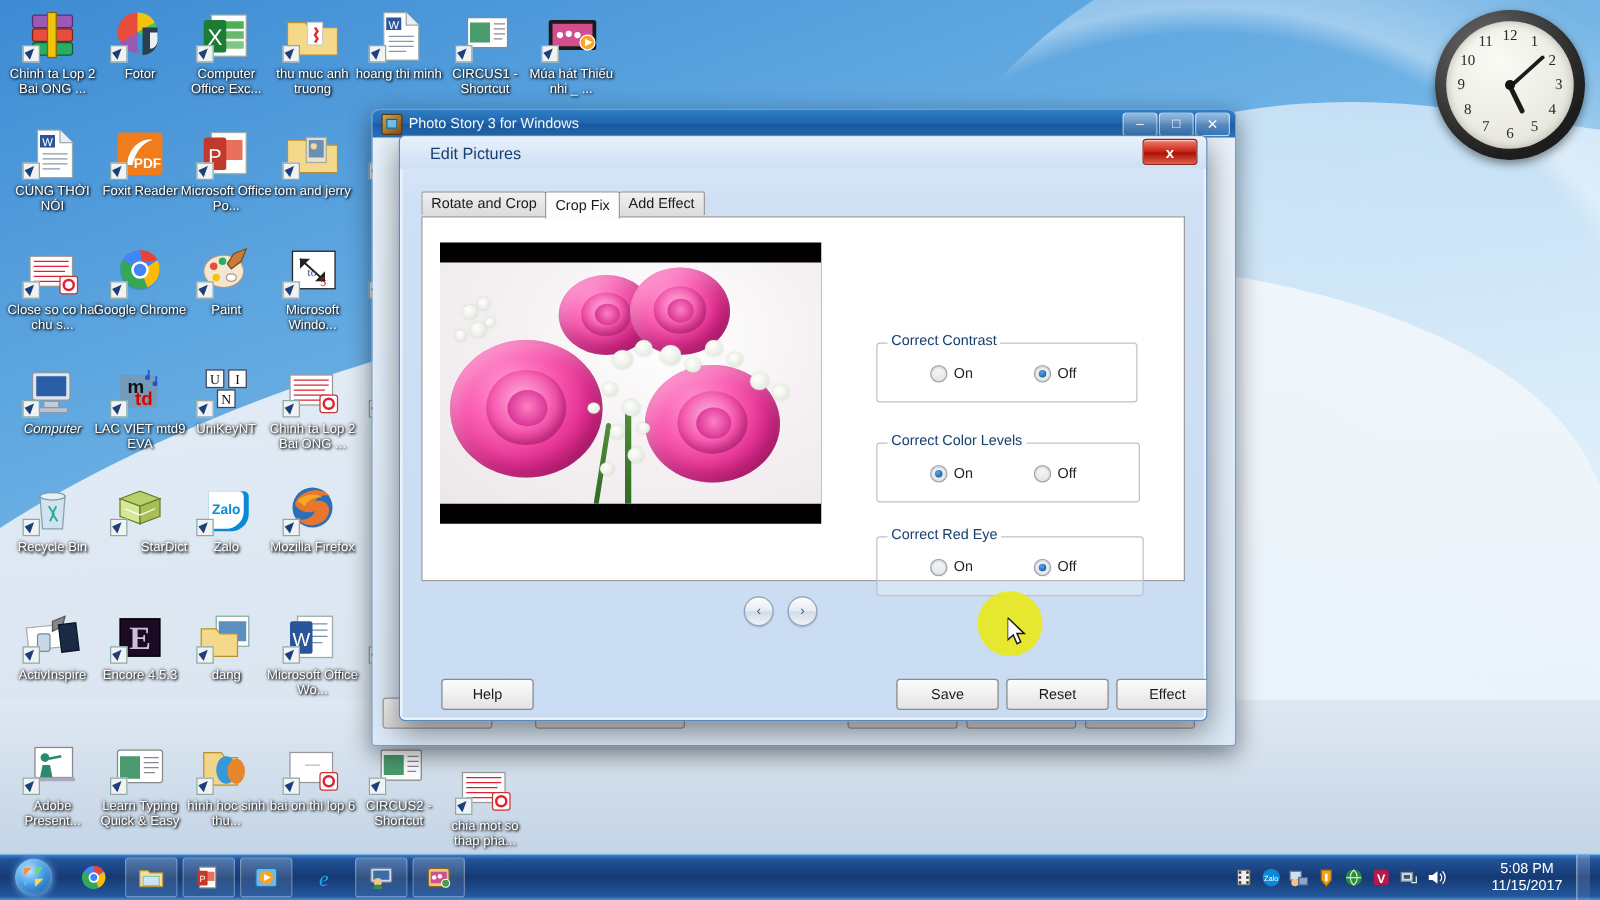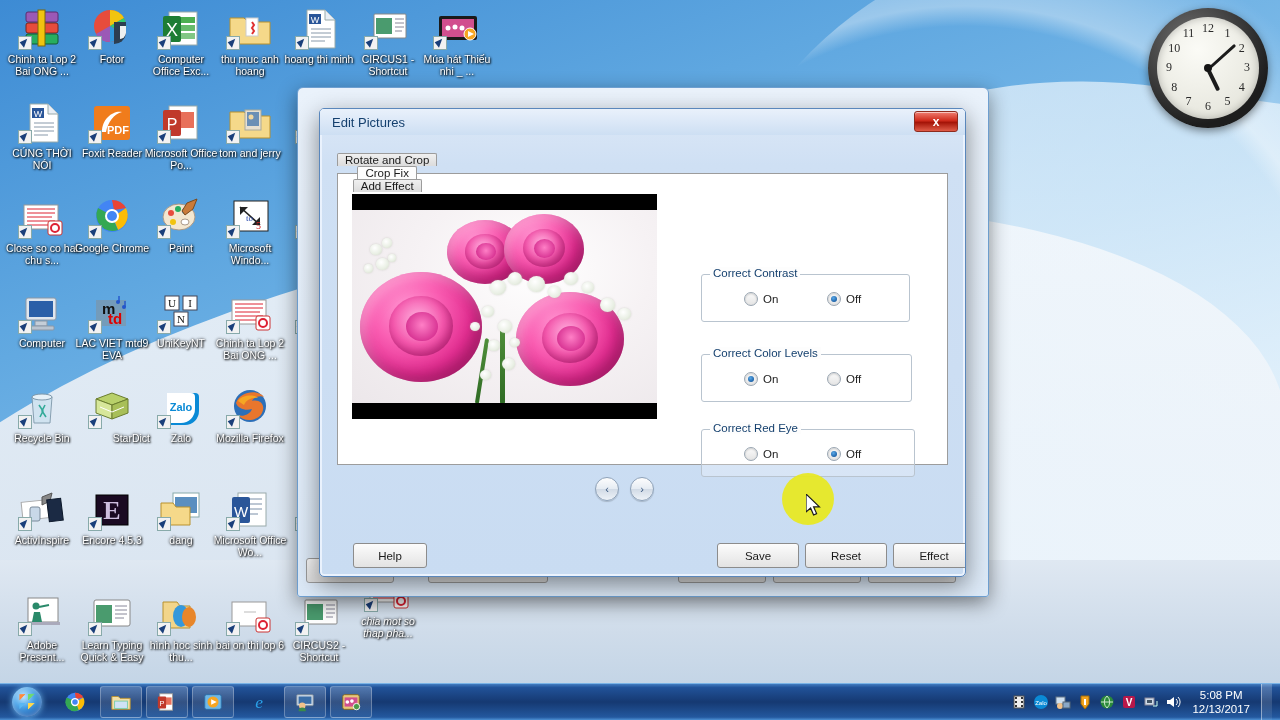--- a/index.html
+++ b/index.html
@@ -158,38 +158,38 @@
     width: 645px; height: 467px;
     border: 1px solid #5a87bc;
     border-radius: 5px;
     background: linear-gradient(180deg,#dce8f7 0%, #cfe0f4 12%, #c9dcf2 100%);
     box-shadow: 0 8px 24px rgba(0,0,0,.45), inset 0 0 0 2px #eaf2fd;
     overflow: hidden;
   }
   #dlg-title {
     height: 26px;
     background: linear-gradient(180deg,#e9f1fb 0%,#dae7f7 55%,#cddff3 100%);
-    display:flex; align-items:center; padding-left: 12px;
+    display:flex; align-items:center; padding-left: 24px;
     font-size: 13px; color:#15406e;
     position: relative;
   }
   #dlg-close {
     position:absolute; right: 7px; top: 2px;
     width: 42px; height: 19px; border-radius: 3px;
     background: linear-gradient(180deg,#f07e71 0%,#cf2b1c 45%,#a51408 55%,#e05c48 100%);
     border: 1px solid #8e2b1e;
     color:#fff; font-size: 12px; font-weight: bold;
     display:flex; align-items:center; justify-content:center;
     box-shadow: inset 0 1px 0 rgba(255,255,255,.55);
   }
   #dlg-inner {
     position:absolute; left: 17px; top: 28px; right: 17px; bottom: 14px;
   }
   
-  #tabs { position:absolute; left:0; top:16px; height: 20px; display:flex; align-items:center; z-index: 3; flex-direction: column;}
+  #tabs { position:absolute; left:0; top:16px; height: 20px; display:flex; align-items:flex-start; z-index: 3;}
   .tab {
     height: 18px; padding: 0 7px;
     font-size: 11.5px; color:#1a1a1a;
     background: linear-gradient(180deg,#f0f0f0,#dcdcdc);
     border: 1px solid #9c9c9c; border-bottom: none;
     border-radius: 2px 2px 0 0;
     display:flex; align-items:center;
     margin-right: -1px;
   }
   .tab.active {
@@ -334,21 +334,21 @@
     border: 1px solid rgba(255,255,255,.28);
     border-radius: 3px;
     background: linear-gradient(180deg, rgba(255,255,255,.22), rgba(255,255,255,.04));
     display:flex; align-items:center; justify-content:center;
   }
   .tbtn.plain { border-color: transparent; background: transparent; }
   #tray {
     margin-left: auto; display:flex; align-items:center; gap: 7px;
     padding-right: 8px; color:#fff; font-size: 11px;
   }
-  #trayclock { text-align:center; line-height: 14px; font-size: 11.5px; padding-left: 4px;}
+  #trayclock { text-align:center; line-height: 14px; font-size: 11.5px; padding-left: 4px; margin-left: 25px;}
   .trayicon { width: 16px; height: 16px; }
   #showdesk {
     width: 10px; height: 36px; margin-left: 4px;
     background: linear-gradient(180deg, rgba(255,255,255,.22), rgba(255,255,255,.06));
     border-left: 1px solid rgba(255,255,255,.45);
   }
 </style>
 </head>
 <body>
 
@@ -403,21 +403,21 @@
       </div>
       <div class="icon" style="left: 212px; top: 6px;">
         <div class="glyph">
           <svg viewBox="0 0 48 46" width="48" height="46" class="art">
             <path d="M4 12h14l4 4h22v22H4z" fill="#f5d98a" stroke="#b8912f"></path>
            <rect x="20" y="12" width="12" height="18" fill="#fff" stroke="#ccc"></rect>
            <path d="M26 16 l2 3 -2 3 2 3 -2 3" stroke="#e03030" fill="none" stroke-width="2"></path>
           </svg>
           <span class="shortcut-arrow"></span>
         </div>
-        <div class="lbl">thu muc anh hoang</div>
+        <div class="lbl">thu muc anh truong</div>
       </div>
       <div class="icon" style="left: 281px; top: 6px;">
         <div class="glyph">
           <svg viewBox="0 0 48 46" width="48" height="46" class="art">
             <path d="M12 4h18l10 10v28H12z" fill="#fff" stroke="#9aa"></path>
            <path d="M30 4 v10 h10" fill="#e8eef5" stroke="#9aa"></path>
            <rect x="14" y="8" width="12" height="10" fill="#2a5699"></rect>
            <text x="20" y="17" font-size="9" fill="#fff" text-anchor="middle" font-family="Liberation Sans">W</text>
            <g stroke="#8899aa">
               <line x1="16" y1="23" x2="36" y2="23"></line>
@@ -606,21 +606,21 @@
               <line x1="16" y1="23" x2="36" y2="23"></line>
               <line x1="16" y1="27" x2="36" y2="27"></line>
            <line x1="16" y1="31" x2="36" y2="31"></line>
               <line x1="16" y1="35" x2="30" y2="35"></line>
             </g>
           </svg>
           <span class="shortcut-arrow"></span>
         </div>
         <div class="lbl">da</div>
       </div>
-      <div class="icon" style="left: 4px; top: 290px;">
+      <div class="icon" style="left: 4px; top: 290px; font-style: italic;">
         <div class="glyph">
           <svg viewBox="0 0 48 46" width="48" height="46" class="art">
             <rect x="8" y="8" width="30" height="22" rx="2" fill="#dfe6ee" stroke="#8a97a6"></rect>
            <rect x="11" y="11" width="24" height="16" fill="#2a5fa8"></rect>
            <rect x="17" y="31" width="12" height="5" fill="#c5ced8" stroke="#8a97a6"></rect>
            <rect x="10" y="36" width="26" height="4" rx="1" fill="#b9c4d0" stroke="#8a97a6"></rect>
           </svg>
           <span class="shortcut-arrow"></span>
         </div>
         <div class="lbl">Computer</div>
@@ -864,21 +864,21 @@
               <line x1="31" y1="13" x2="40" y2="13"></line>
               <line x1="31" y1="17" x2="40" y2="17"></line>
            <line x1="31" y1="21" x2="40" y2="21"></line>
               <line x1="31" y1="25" x2="38" y2="25"></line>
             </g>
           </svg>
           <span class="shortcut-arrow"></span>
         </div>
         <div class="lbl">CIRCUS2 - Shortcut</div>
       </div>
-      <div class="icon" style="left: 350px; top: 568px; font-style: italic;">
+      <div class="icon" style="left: 350px; top: 608px;">
         <div class="glyph">
           <svg viewBox="0 0 48 46" width="48" height="46" class="art">
             <rect x="6" y="10" width="34" height="24" fill="#fff" stroke="#999"></rect>
            <g stroke="#d23" stroke-width="1">
               <line x1="9" y1="14" x2="37" y2="14"></line>
               <line x1="9" y1="18" x2="37" y2="18"></line>
            <line x1="9" y1="22" x2="34" y2="22"></line>
               <line x1="9" y1="26" x2="37" y2="26"></line>
               <line x1="9" y1="30" x2="30" y2="30"></line>
             </g>
@@ -907,20 +907,29 @@
           <div class="cnum" style="left: 9.22501px; top: 23.5px;">10</div>
           <div class="cnum" style="left: 23.5px; top: 9.22501px;">11</div>
         </div>
       <div class="hand" id="hourhand" style="transform: rotate(154deg);"></div>
       <div class="hand" id="minhand" style="transform: rotate(48deg);"></div>
       <div id="cpin"></div>
     </div>
   </div>
 
   <div id="parentwin">
+    <div id="parent-title">
+      <div class="ticon"></div>
+      <span>Photo Story 3 for Windows</span>
+      <div class="wbtns">
+        <div class="wbtn">–</div>
+        <div class="wbtn">□</div>
+        <div class="wbtn">✕</div>
+      </div>
+    </div>
     <div id="parent-body">
       <div id="parent-bottombar">
           <div class="pbtn" style="left: 0px; width: 86px;">Help</div>
           <div class="pbtn" style="left: 122px; width: 118px;">Save Project...</div>
           <div class="pbtn" style="left: 372px; width: 86px;">&lt; Back</div>
           <div class="pbtn" style="left: 467px; width: 86px;">Next &gt;</div>
           <div class="pbtn" style="left: 562px; width: 86px;">Cancel</div>
         </div>
     </div>
   </div>
@@ -1135,18 +1144,18 @@
            <rect x="4" y="6" width="5" height="3" fill="#456"></rect>
            <path d="M10 12 h4 v-5" stroke="#cfe" fill="none"></path>
             </svg></span>
           <span class="trayicon"><svg viewBox="0 0 16 16" width="16" height="16">
               <polygon points="2,6 5,6 9,3 9,13 5,10 2,10" fill="#fff"></polygon>
            <path d="M11 5 a4 4 0 0 1 0 6 M13 3 a7 7 0 0 1 0 10" stroke="#fff" fill="none"></path>
             </svg></span>
         </div>
       <div id="trayclock">
         <div>5:08 PM</div>
-        <div>12/13/2017</div>
+        <div>11/15/2017</div>
       </div>
       <div id="showdesk"></div>
     </div>
   </div>
 </div>
 
 </body></html>

